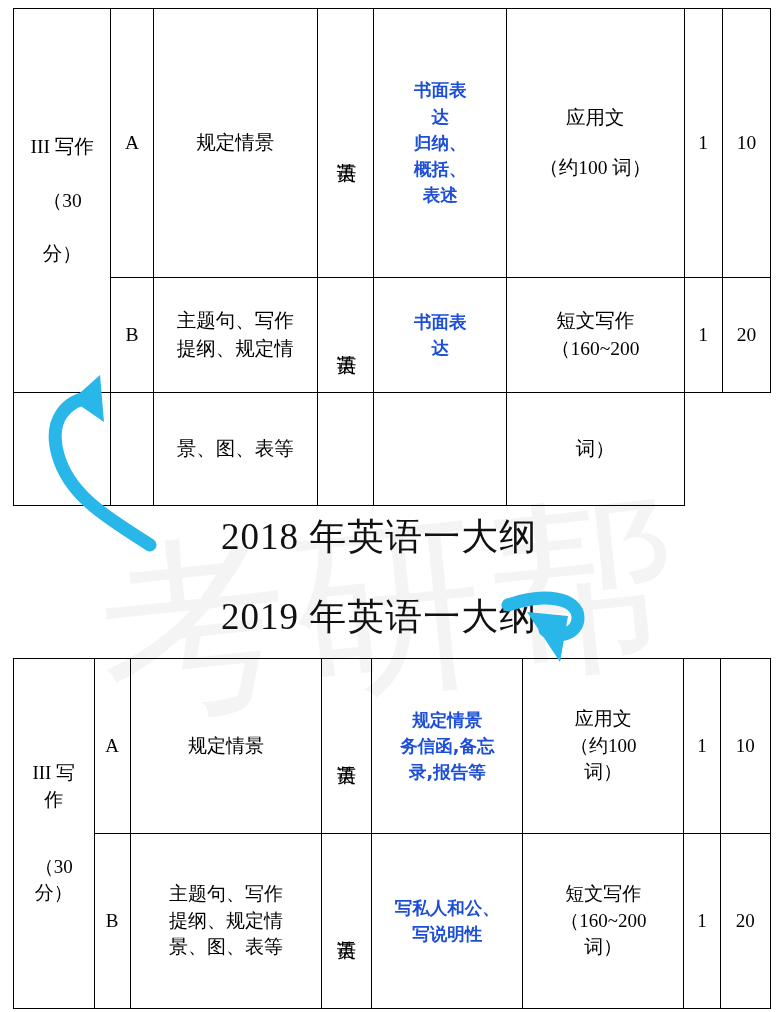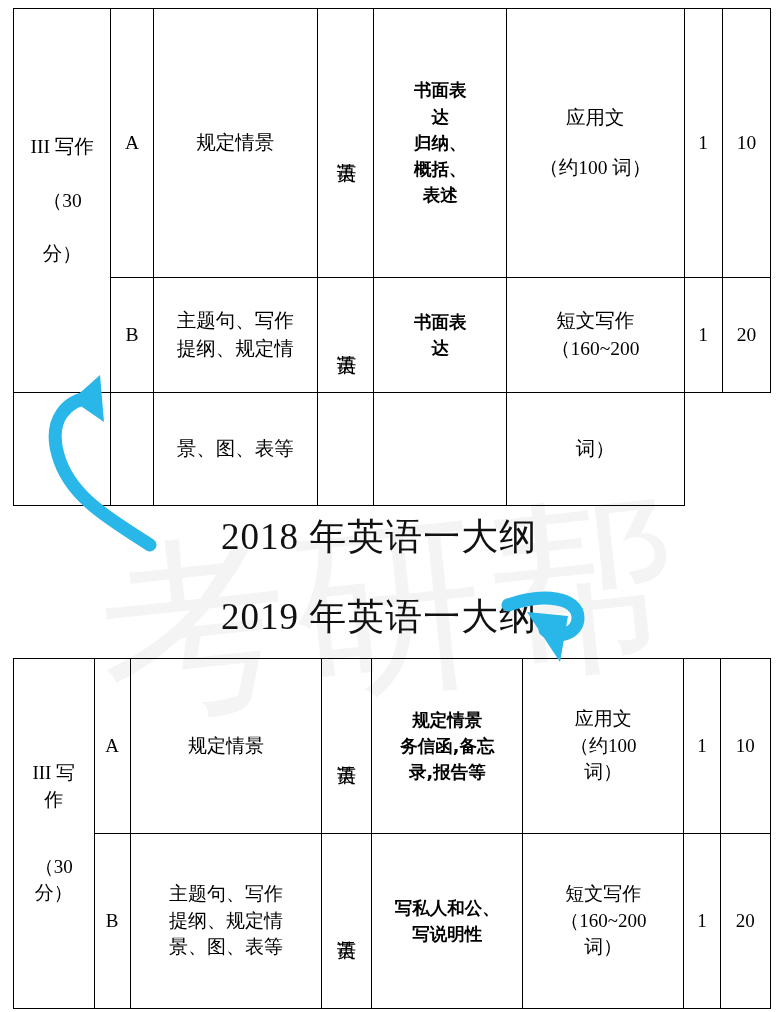--- a/index.html
+++ b/index.html
@@ -79,21 +79,21 @@
     padding-left: 8px;
   }
   .vert {
     writing-mode: vertical-rl;
     text-orientation: upright;
     letter-spacing: 1px;
     line-height: 1.15;
     display: inline-block;
   }
   .red {
-    color: #000000;
+    color: #1d4ed8;
     font-weight: bold;
     font-family: "DejaVu Sans", sans-serif;
     font-size: 17.5px;
     line-height: 1.5;
   }
 
   .row-tall td { height: 264px; }
   .row-mid td { height: 110px; }
   .row-low td { height: 108px; }
   .no-border { border: none !important; }

